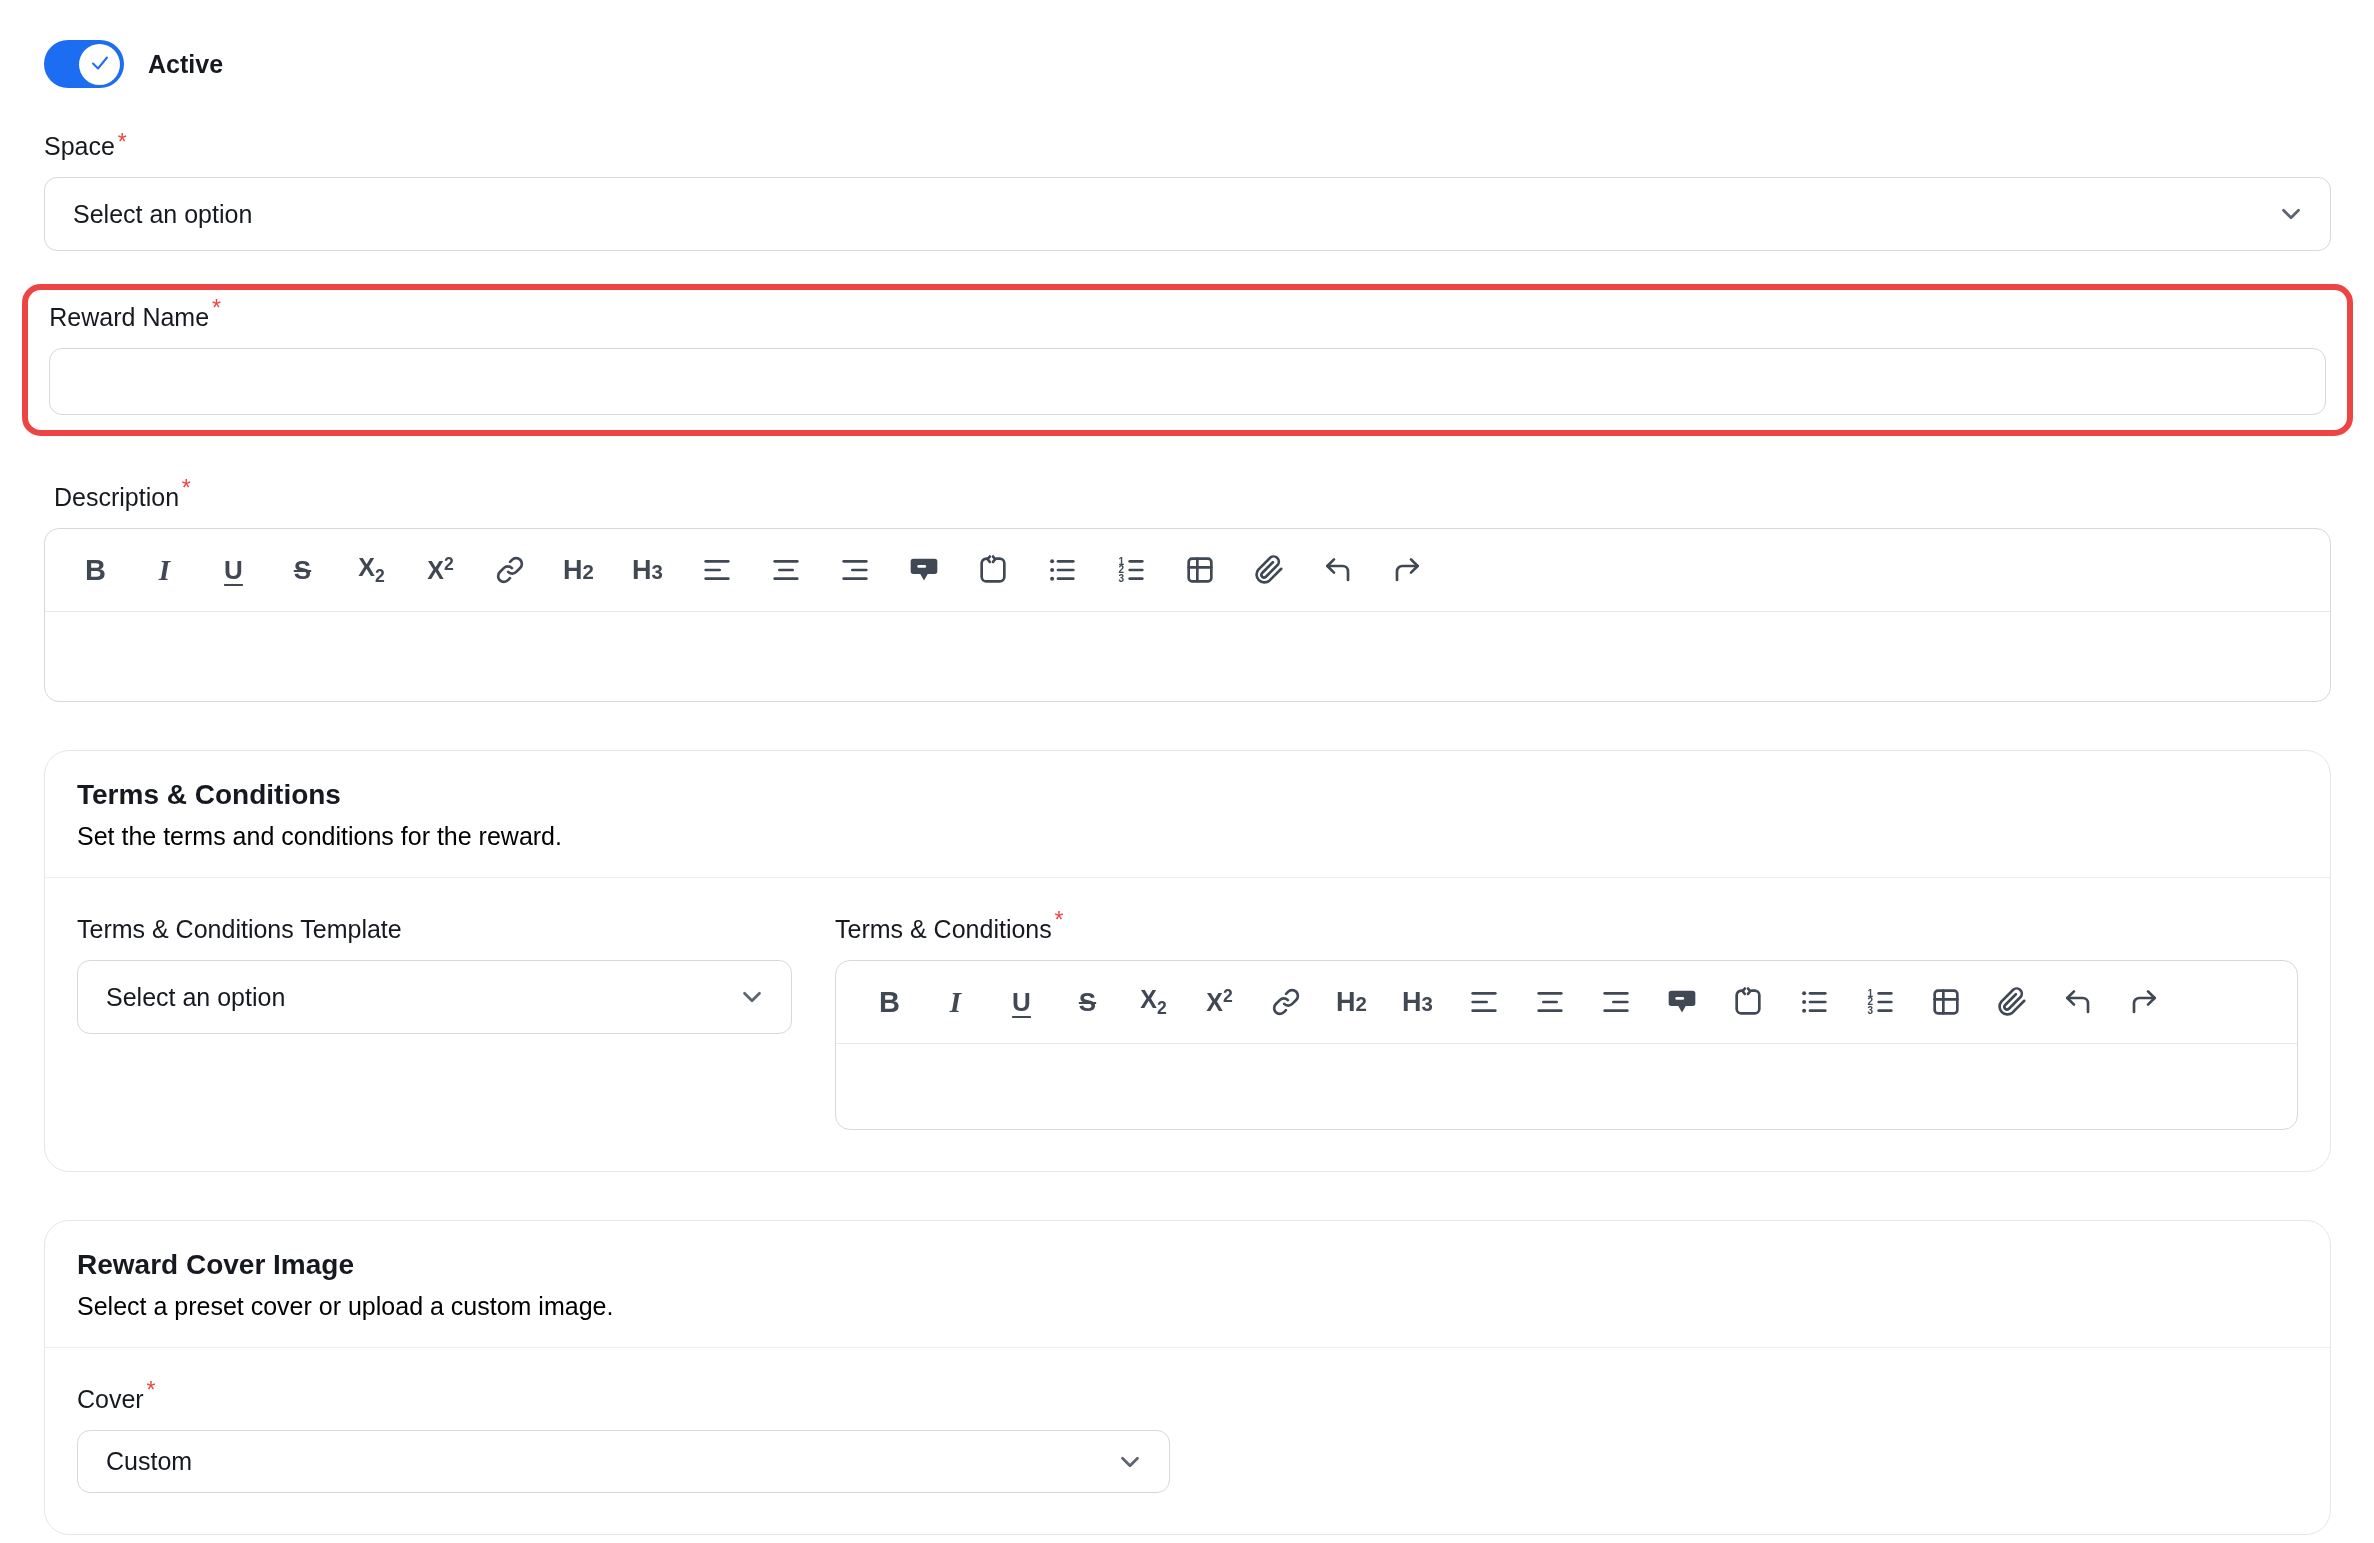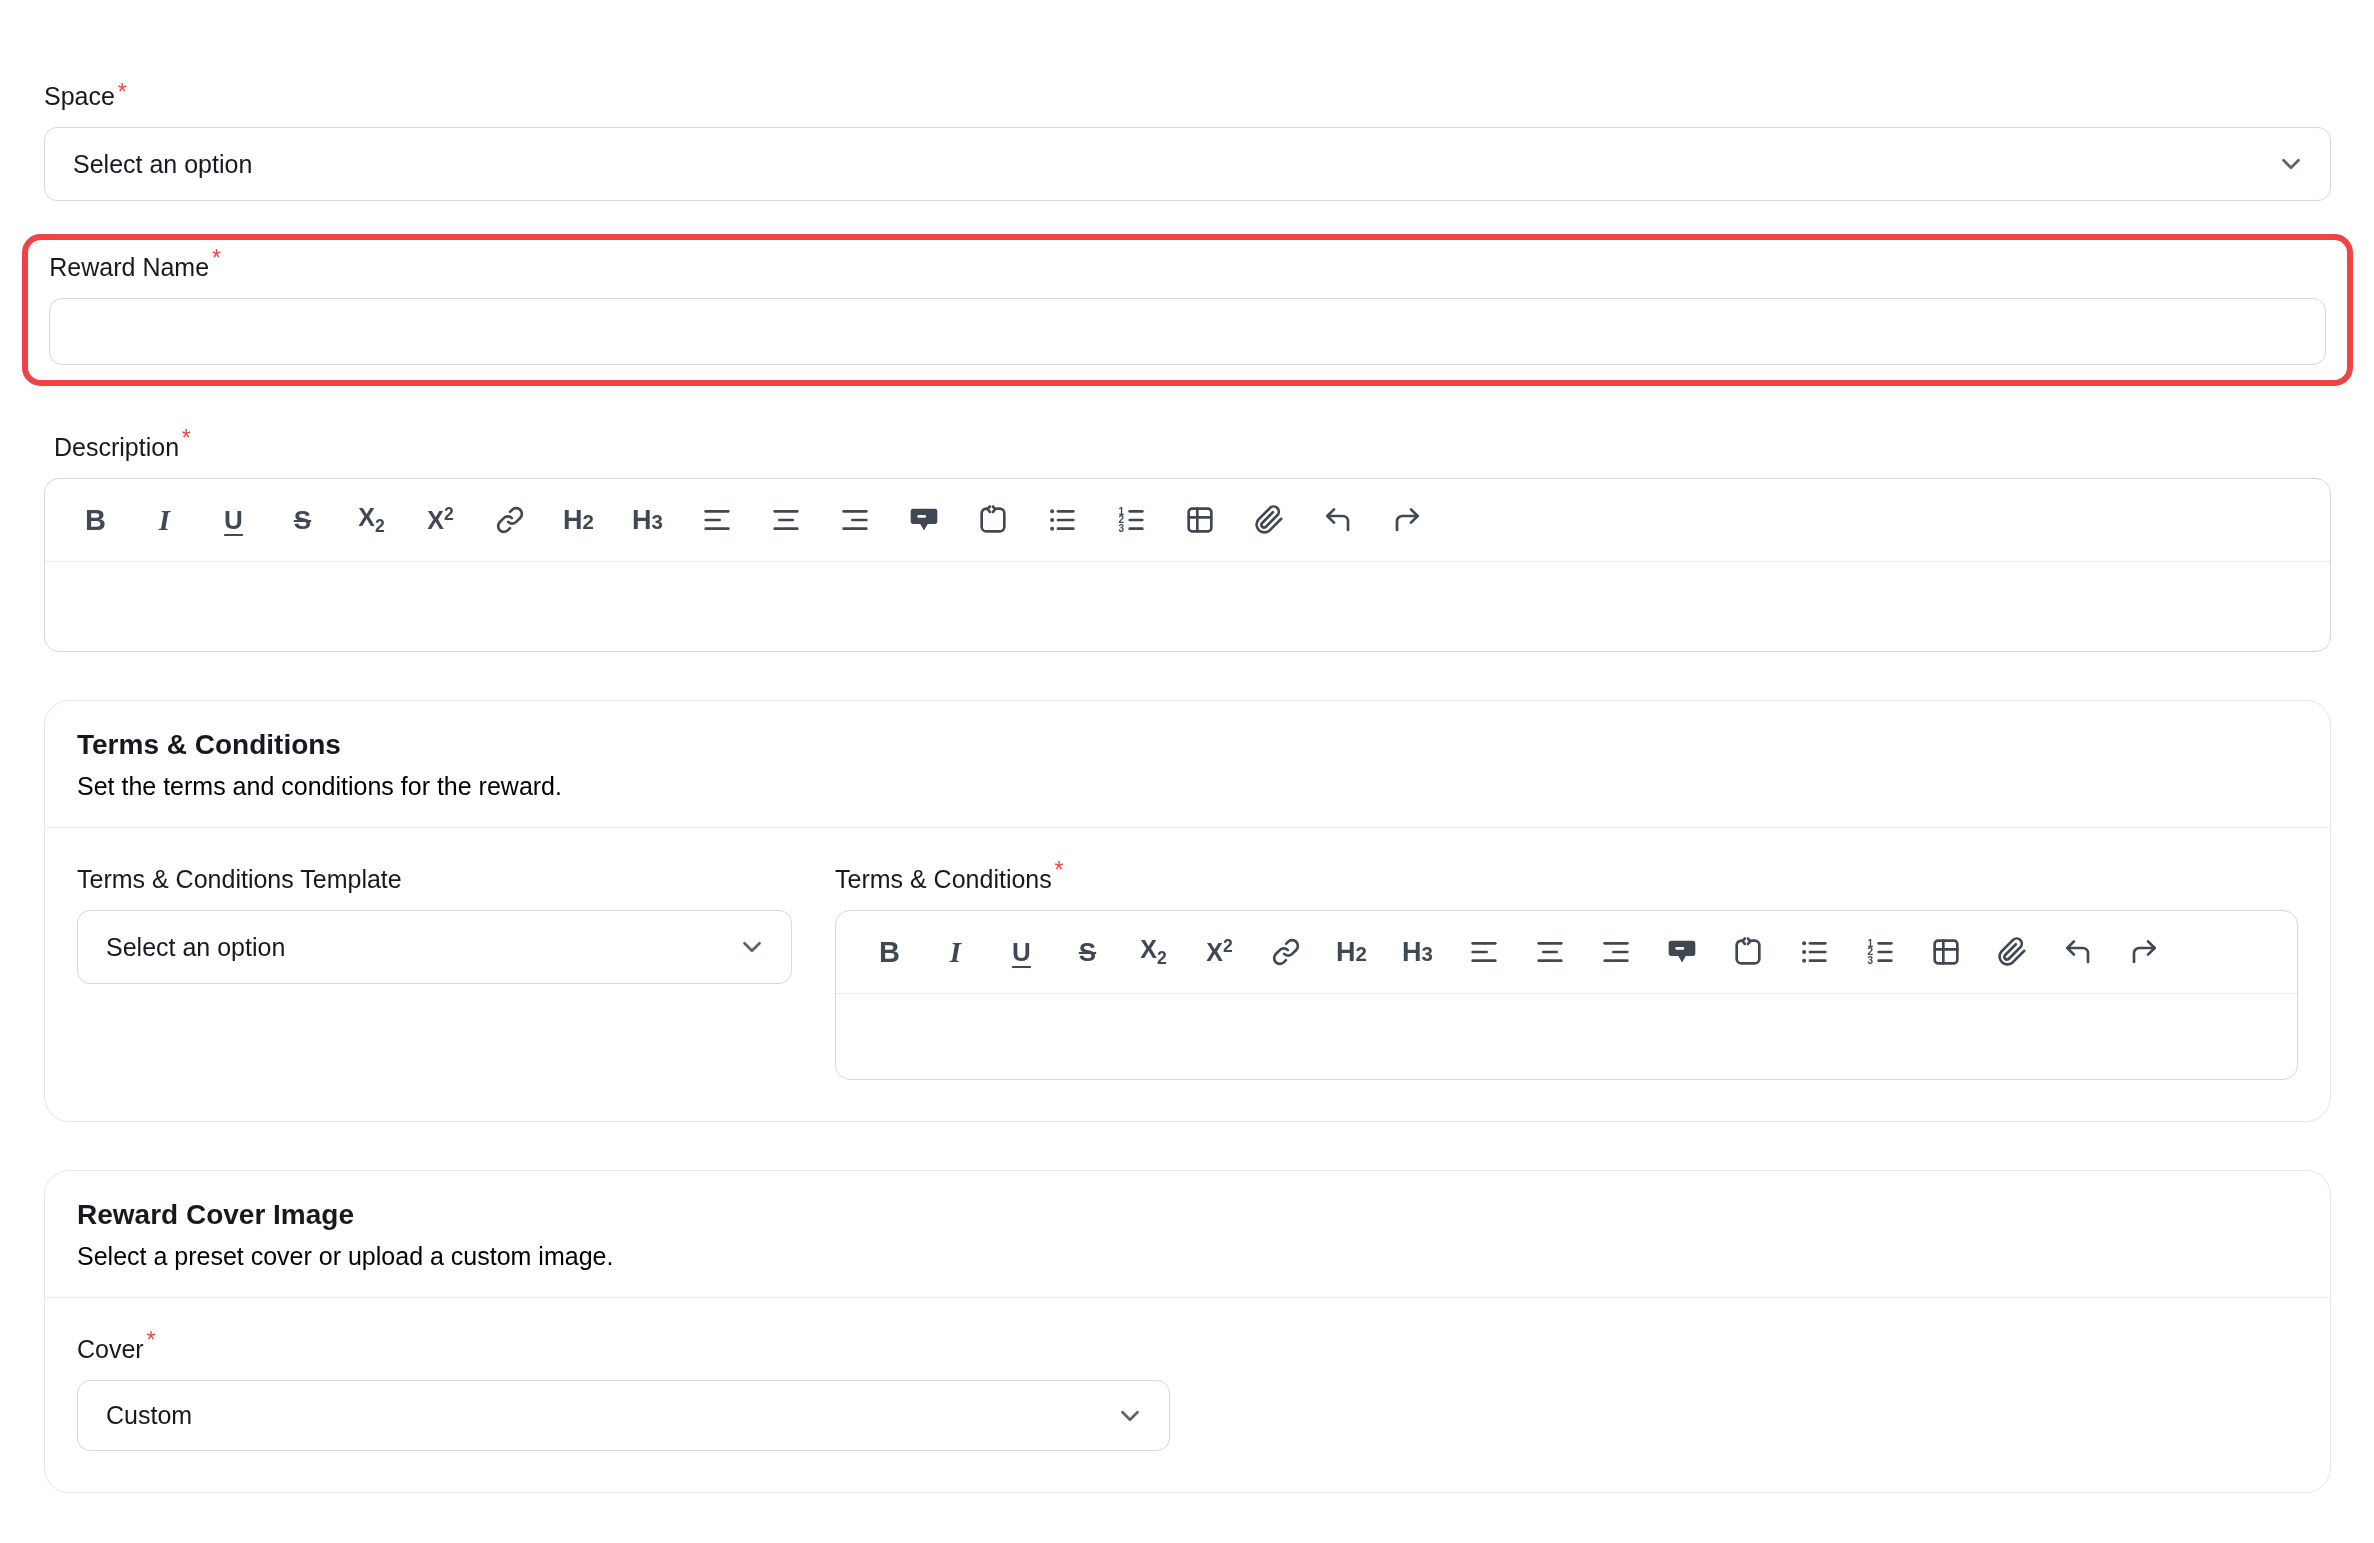--- a/index.html
+++ b/index.html
@@ -58,20 +58,32 @@
   .card-body { padding:35px 32px 41px 32px; }
   .two-col { display:grid; grid-template-columns:715px 1fr; column-gap:43px; align-items:start; }
 
   .half { width:1093px; }
 </style>
 </head>
 <body>
 
 <div class="container">
 
+  <div class="toggle-row">
+    <div class="toggle">
+      <div class="knob">
+        <span class="icon">
+          <svg width="24" height="24" viewBox="0 0 24 24" fill="none" stroke="#1d6df2" stroke-width="2" stroke-linecap="round" stroke-linejoin="round">
+              <polyline points="5 12.5 10 17.5 19 6.5"></polyline>
+            </svg>
+        </span>
+      </div>
+    </div>
+    <span class="toggle-label">Active</span>
+  </div>
 
   <div class="field-label mt-block">
     <span>Space</span>
       <span class="req">*</span>
   </div>
   <div class="select">
     <span class="select-value">Select an option</span>
     <span class="icon chev">
       <svg width="30" height="30" viewBox="0 0 24 24" fill="none" stroke="#5c6470" stroke-width="2.2" stroke-linecap="round" stroke-linejoin="round">
           <polyline points="6 9 12 15 18 9"></polyline>
@@ -431,21 +443,21 @@
     <div class="card-header">
       <div class="card-title">Reward Cover Image</div>
       <div class="card-subtitle">Select a preset cover or upload a custom image.</div>
     </div>
     <div class="card-divider"></div>
     <div class="card-body">
       <div class="field-label">
         <span>Cover</span>
           <span class="req">*</span>
       </div>
-      <div class="select half" style="height:71px;">
+      <div class="select half" style="height:63px;">
         <span class="select-value">Custom</span>
         <span class="icon chev">
           <svg width="30" height="30" viewBox="0 0 24 24" fill="none" stroke="#5c6470" stroke-width="2.2" stroke-linecap="round" stroke-linejoin="round">
               <polyline points="6 9 12 15 18 9"></polyline>
             </svg>
         </span>
       </div>
     </div>
   </div>
 

